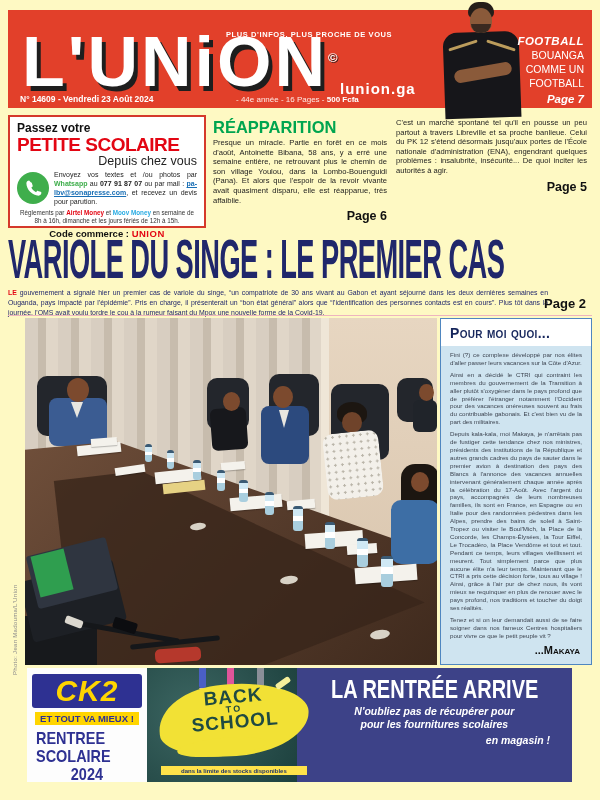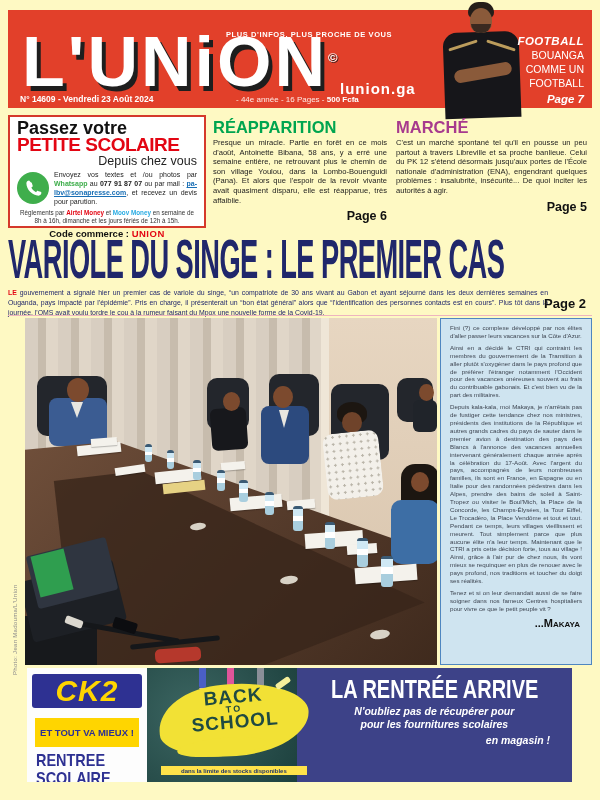--- a/index.html
+++ b/index.html
@@ -22,21 +22,21 @@
   
   .player{position:absolute;right:64px;top:-10px;width:92px;height:118px;}
   .pl-hair{position:absolute;left:32px;top:2px;width:26px;height:16px;background:#241d19;border-radius:12px 12px 6px 6px;}
   .pl-head{position:absolute;left:34px;top:8px;width:22px;height:25px;background:#8a5a3a;border-radius:50% 50% 42% 42%;}
   .pl-beard{position:absolute;left:35px;top:24px;width:20px;height:9px;background:#2a211c;border-radius:0 0 10px 10px;opacity:.85;}
   .pl-torso{position:absolute;left:8px;top:32px;width:76px;height:86px;background:#16161a;border-radius:14px 14px 0 0;transform:rotate(-2deg);}
   .pl-trim{position:absolute;width:30px;height:3px;background:#bb9c5c;border-radius:2px;}
   .pl-arm{position:absolute;left:18px;top:66px;width:58px;height:13px;background:#8a5a3a;border-radius:7px;transform:rotate(-10deg);}
   
   .annonce{position:absolute;left:8px;top:115px;width:198px;height:113px;border:2px solid #d5392b;box-sizing:border-box;background:#fff;padding:4px 7px;}
-  .an-l1{font-size:18px;font-weight:bold;color:#111;line-height:14px;}
+  .an-l1{font-size:12px;font-weight:bold;color:#111;line-height:14px;}
   .an-l2{font-size:19px;font-weight:bold;color:#e30613;line-height:19px;letter-spacing:-.5px;}
   .an-l3{font-size:12.5px;color:#222;text-align:right;line-height:14px;margin-bottom:2px;}
   .an-row{display:flex;gap:5px;align-items:flex-start;}
   .wa-icon{flex:0 0 32px;width:32px;height:32px;border-radius:50%;background:#3fae4c;display:flex;align-items:center;justify-content:center;margin-top:2px;}
   .an-body{font-size:7px;line-height:9px;color:#222;text-align:justify;}
   .an-body .g{color:#3fae4c;font-weight:bold;}
   .an-body .b{font-weight:bold;}
   .an-body .m{color:#1a6fb5;font-weight:bold;text-decoration:underline;}
   .an-reg{font-size:6.3px;line-height:8px;color:#333;text-align:center;margin-top:3px;}
   .an-reg .air{color:#e30613;font-weight:bold;}
@@ -86,21 +86,21 @@
   .col-titleband{background:#ffffff;padding:5px 9px 4px;}
   .col-title{font-size:14px;font-weight:bold;font-variant:small-caps;color:#16265c;letter-spacing:.3px;}
   .col-body{padding:5px 9px 4px;}
   .col-body p{margin:0 0 4px;font-size:6.2px;line-height:7.9px;color:#3d4450;text-align:justify;}
   .col-sig{font-size:11px;font-weight:bold;font-variant:small-caps;color:#101010;text-align:right;padding-right:2px;}
   
   .banner{position:absolute;left:27px;top:668px;width:545px;height:114px;display:flex;overflow:hidden;}
   .ck2{width:140px;background:#fdfdfd;display:flex;flex-direction:column;align-items:center;padding-top:6px;box-sizing:border-box;}
   .ck2-logo{width:110px;height:44px;background:#2e3192;border-radius:3px;display:flex;align-items:center;justify-content:center;}
   .ck2-logo span{color:#ffd500;font-size:30px;font-weight:bold;font-style:italic;letter-spacing:1px;}
-  .ck2-slogan{margin-top:10px;background:#ffd500;color:#2e3192;font-size:9.5px;font-weight:bold;padding:9px 5px;}
+  .ck2-slogan{margin-top:4px;background:#ffd500;color:#2e3192;font-size:9.5px;font-weight:bold;padding:1px 5px;}
   .ck2-line{margin-top:5px;color:#2e3192;font-size:17px;font-weight:bold;line-height:18px;transform:scaleX(.85);}
   .chalk{position:relative;width:175px;background:
      radial-gradient(circle at 30% 40%, #3c6662 0%, #2a504d 55%, #1c403d 100%);}
   .pencil{position:absolute;top:0;width:7px;height:20px;border-radius:0 0 2px 2px;}
   .pencil:after{content:"";position:absolute;left:0;top:20px;border-left:3.5px solid transparent;border-right:3.5px solid transparent;border-top:6px solid #d8c49a;}
   .splash{position:absolute;left:12px;top:16px;width:150px;height:72px;background:#f2e135;
           border-radius:46% 54% 52% 48% / 62% 46% 58% 38%;transform:rotate(-4deg);}
   .splash2{position:absolute;left:30px;top:70px;width:90px;height:18px;background:#f2e135;border-radius:50%;transform:rotate(-6deg);}
   .bts-text{position:absolute;left:12px;top:20px;width:150px;text-align:center;color:#1f4a42;
             font-weight:bold;transform:rotate(-5deg);line-height:17px;}
@@ -161,21 +161,20 @@
     <div class="an-reg"><span>Règlements par </span><span class="air">Airtel Money</span><span> et </span><span class="moov">Moov Money</span><span> en semaine de 8h à 16h, dimanche et les jours fériés de 12h à 15h.</span></div>
     <div class="an-code"><span>Code commerce : </span><span class="u">UNION</span></div>
   </div>
 
   <div class="teaser t-reap">
     <div class="t-title">RÉAPPARITION</div>
     <div class="t-body">Presque un miracle. Partie en forêt en ce mois d'août, Antoinette Bibana, 58 ans, y a erré une semaine entière, ne retrouvant plus le chemin de son village Youlou, dans la Lombo-Bouenguidi (Pana). Et alors que l'espoir de la revoir vivante avait quasiment disparu, elle est réapparue, très affaiblie.</div>
     <div class="t-page">Page 6</div>
   </div>
   <div class="teaser t-marche">
-    <div class="t-title">MARCHÉ</div>
     <div class="t-body">C'est un marché spontané tel qu'il en pousse un peu partout à travers Libreville et sa proche banlieue. Celui du PK 12 s'étend désormais jusqu'aux portes de l'École nationale d'administration (ENA), engendrant quelques problèmes : insalubrité, insécurité... De quoi inciter les autorités à agir.</div>
     <div class="t-page">Page 5</div>
   </div>
 
   <div class="headline-wrap">
     <h1 class="headline">VARIOLE DU SINGE : LE PREMIER CAS</h1>
   </div>
   <div class="lead"><span class="le">LE</span><span> gouvernement a signalé hier un premier cas de variole du singe, “un compatriote de 30 ans vivant au Gabon et ayant séjourné dans les deux dernières semaines en Ouganda, pays impacté par l'épidémie”. Pris en charge, il présenterait un “bon état général” alors que “l'identification des personnes contacts est en cours”. Plus tôt dans la journée, l'OMS avait voulu tordre le cou à la rumeur faisant du Mpox une nouvelle forme de la Covid-19.</span></div>
   <div class="lead-page">Page 2</div>
   <div class="rule-pink"></div>
@@ -249,20 +248,23 @@
     <div style="position:absolute;left:10px;top:234px;width:34px;height:42px;background:#2f9e4f;transform:rotate(-14deg);"></div>
     <div style="position:absolute;left:55px;top:312px;width:100px;height:5px;background:#15171a;border-radius:3px;transform:rotate(10deg);"></div>
     <div style="position:absolute;left:105px;top:322px;width:90px;height:5px;background:#15171a;border-radius:3px;transform:rotate(-6deg);"></div>
     <div style="position:absolute;left:88px;top:302px;width:24px;height:11px;background:#0c0d10;border-radius:2px;transform:rotate(18deg);"></div>
     <div style="position:absolute;left:40px;top:300px;width:18px;height:8px;background:#dcd8cf;border-radius:2px;transform:rotate(20deg);"></div>
     <div style="position:absolute;left:130px;top:330px;width:46px;height:14px;background:#b5382c;border-radius:5px;transform:rotate(-4deg);"></div>
   </div>
   <div class="credit">Photo: Jean Madouma/L'Union</div>
 
   <div class="column">
+    <div class="col-titleband">
+      <span class="col-title">Pour moi quoi...</span>
+    </div>
     <div class="col-body">
       <p>Fini (?) ce complexe développé par nos élites d'aller passer leurs vacances sur la Côte d'Azur.</p>
       <p>Ainsi en a décidé le CTRI qui contraint les membres du gouvernement de la Transition à aller plutôt s'oxygéner dans le pays profond que de préférer l'étranger notamment l'Occident pour des vacances onéreuses souvent au frais du contribuable gabonais. Et c'est bien vu de la part des militaires.</p>
       <p>Depuis kala-kala, moi Makaya, je n'arrêtais pas de fustiger cette tendance chez nos ministres, présidents des institutions de la République et autres grands cadres du pays de sauter dans le premier avion à destination des pays des Blancs à l'annonce des vacances annuelles intervenant généralement chaque année après la célébration du 17-Août. Avec l'argent du pays, accompagnés de leurs nombreuses familles, ils sont en France, en Espagne ou en Italie pour des randonnées pédestres dans les Alpes, prendre des bains de soleil à Saint-Tropez ou visiter le Boul'Mich, la Place de la Concorde, les Champs-Élysées, la Tour Eiffel, Le Trocadéro, la Place Vendôme et tout et tout. Pendant ce temps, leurs villages vieillissent et meurent. Tout simplement parce que plus aucune élite n'a leur temps. Maintenant que le CTRI a pris cette décision forte, tous au village ! Ainsi, grâce à l'air pur de chez nous, ils vont mieux se requinquer en plus de renouer avec le pays profond, nos traditions et toucher du doigt ses réalités.</p>
       <p>Tenez et si on leur demandait aussi de se faire soigner dans nos fameux Centres hospitaliers pour vivre ce que le petit peuple vit ?</p>
       <div class="col-sig">...Makaya</div>
     </div>
   </div>
 
   <div class="banner">

